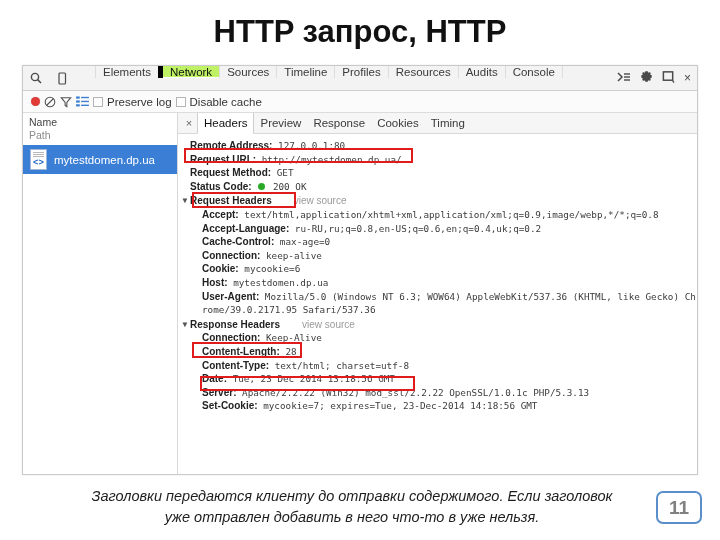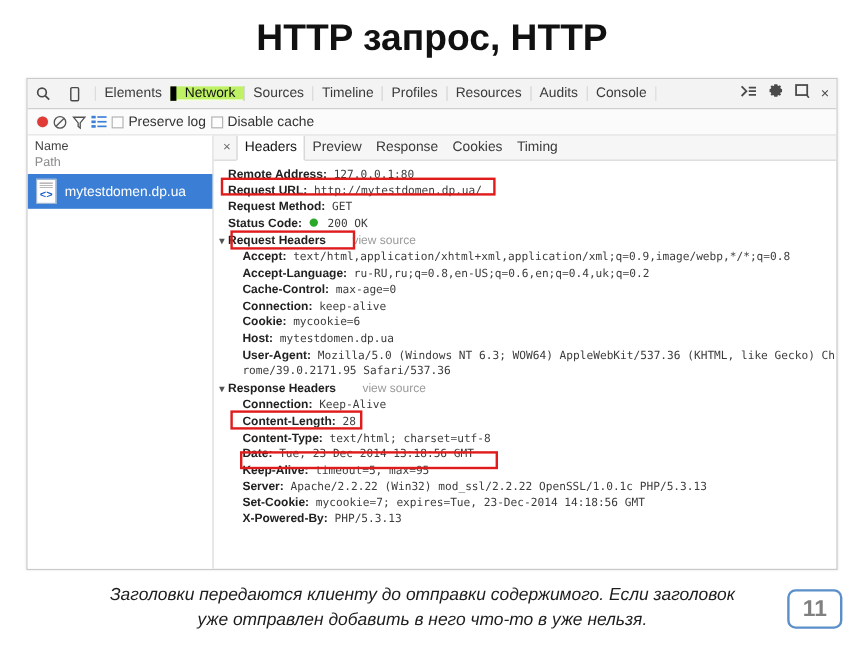--- a/index.html
+++ b/index.html
@@ -41,21 +41,21 @@
     border-bottom: 1px solid #cfcfcf;
     display: flex;
     align-items: stretch;
     position: relative;
   }
   .tb-icon {
     width: 26px;
     display: flex; align-items: center; justify-content: center;
     color: #555;
   }
-  .tab-list { display: flex; align-items: center; margin-left: 4px; }
+  .tab-list { display: flex; align-items: flex-start; margin-left: 20px; }
   .tab {
     padding: 0 7px;
     display: flex; align-items: center;
     font-size: 11.5px;
     color: #3a3a3a;
     border-left: 1px solid #dcdcdc;
     border-right: 1px solid #dcdcdc;
     margin-right: -1px;
     white-space: nowrap;
   }
@@ -468,34 +468,26 @@
         </div>
         <div class="line indent">
           <span class="k">Content-Type:</span>
           <span class="v">text/html; charset=utf-8</span>
         </div>
         <div class="line indent">
           <span class="k">Date:</span>
           <span class="v">Tue, 23 Dec 2014 13:18:56 GMT</span>
         </div>
         <div class="line indent">
-          <span class="k">Keep-Alive:</span>
-          <span class="v">timeout=5, max=95</span>
-        </div>
-        <div class="line indent">
           <span class="k">Server:</span>
           <span class="v">Apache/2.2.22 (Win32) mod_ssl/2.2.22 OpenSSL/1.0.1c PHP/5.3.13</span>
         </div>
         <div class="line indent">
           <span class="k">Set-Cookie:</span>
           <span class="v">mycookie=7; expires=Tue, 23-Dec-2014 14:18:56 GMT</span>
-        </div>
-        <div class="line indent">
-          <span class="k">X-Powered-By:</span>
-          <span class="v">PHP/5.3.13</span>
         </div>
 
       </div>
 
       <div class="redbox" style="left:6px; top:35px; width:229px; height:15px;"></div>
       <div class="redbox" style="left:14px; top:79px; width:104px; height:16px;"></div>
       <div class="redbox" style="left:14px; top:229px; width:110px; height:16px;"></div>
       <div class="redbox" style="left:22px; top:263px; width:215px; height:15px;"></div>
 
     </div>

